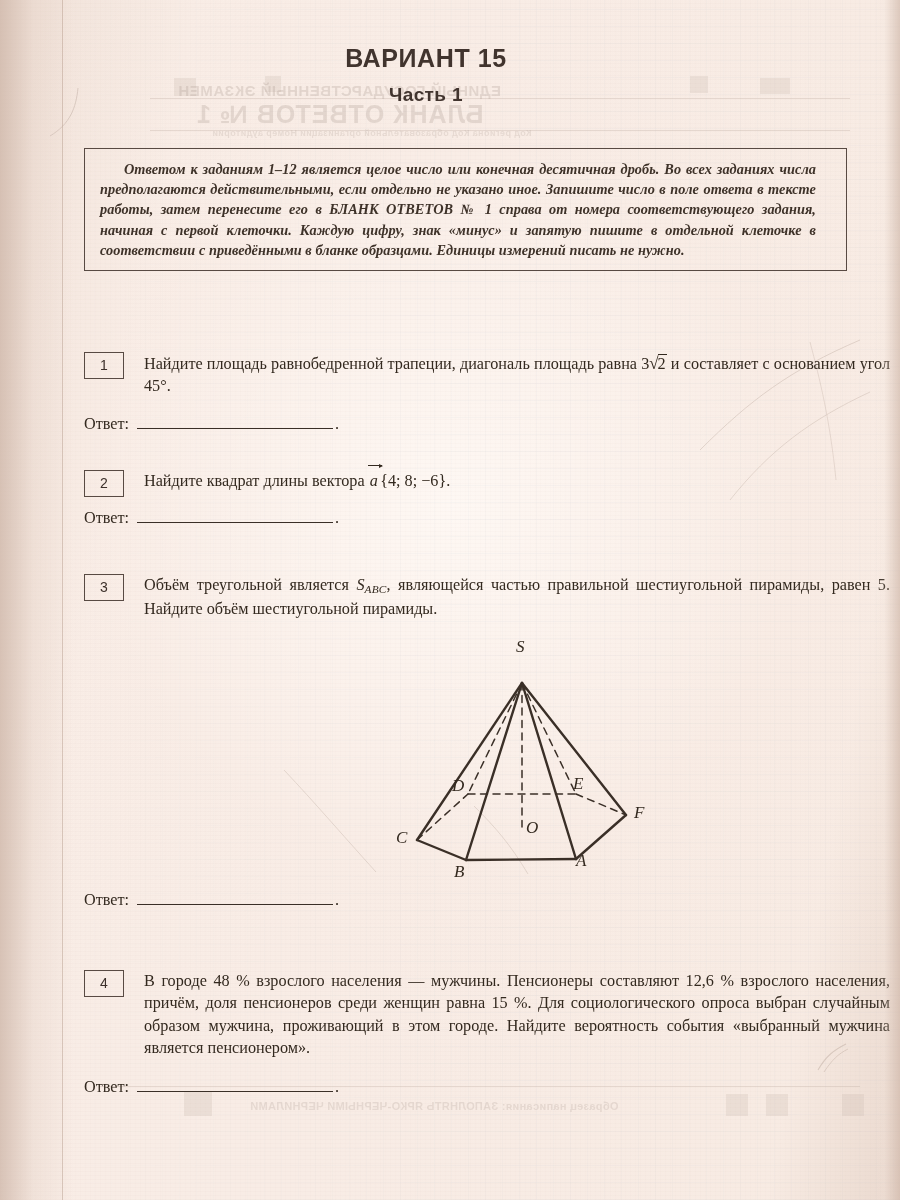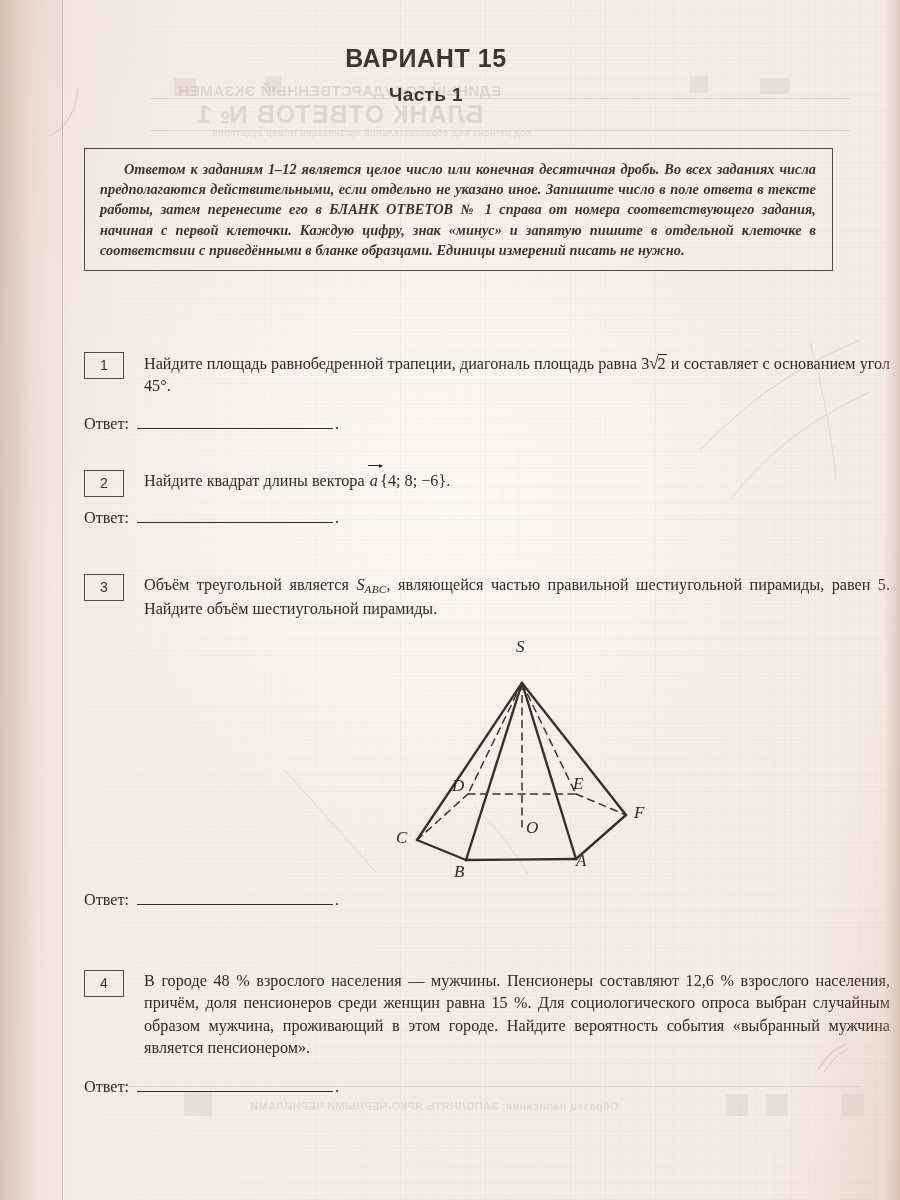--- a/index.html
+++ b/index.html
@@ -123,21 +123,21 @@
     color: #41342e;
   }
   #variant-title { top: 44px; font-size: 25px; letter-spacing: .6px; }
   #part-title    { top: 84px; font-size: 19px; letter-spacing: .4px; }
 
   
   #instr-box {
     position: absolute;
     left: 84px; top: 148px;
     width: 716px;
-    padding: 10px 16px 10px 15px;
+    padding: 10px 30px 10px 15px;
     border: 1.6px solid #584a43;
     color: #3e3229;
     font-style: italic;
     font-weight: bold;
     font-size: 14.3px;
     line-height: 1.415;
     text-align: justify;
     text-indent: 24px;
     letter-spacing: .05px;
   }

